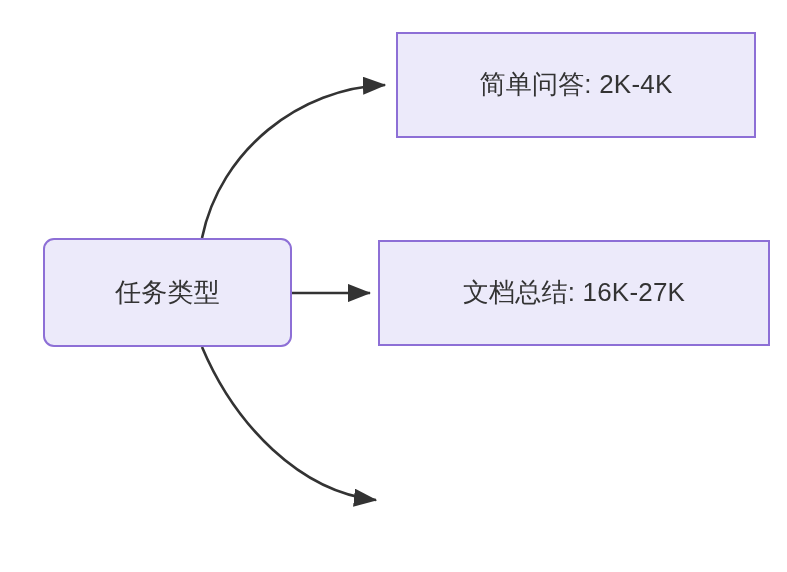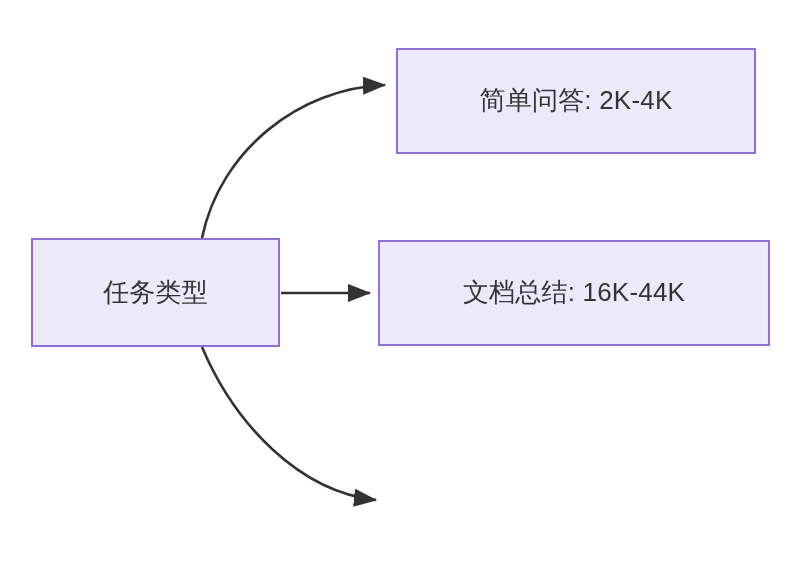--- a/index.html
+++ b/index.html
@@ -40,31 +40,31 @@
     color: #333333;
     font-size: 26px;
     line-height: 1.2;
     letter-spacing: 0.2px;
     white-space: nowrap;
   }
   .node-label {
     display: block;
   }
   #node-root {
-    left: 31px;
+    left: 43px;
     top: 238px;
     width: 249px;
     height: 109px;
+    border-radius: 11px;
   }
   #node-simple-qa {
     left: 396px;
     top: 32px;
     width: 360px;
     height: 106px;
-    margin-top: 16px;
   }
   #node-doc-summary {
     left: 378px;
     top: 240px;
     width: 392px;
     height: 106px;
   }
   #node-multi-doc {
     left: 385px;
     top: 447px;
@@ -93,17 +93,17 @@
 
   <div class="node" id="node-root">
     <span class="node-label">任务类型</span>
   </div>
 
   <div class="node" id="node-simple-qa">
     <span class="node-label">简单问答: 2K-4K</span>
   </div>
 
   <div class="node" id="node-doc-summary">
-    <span class="node-label">文档总结: 16K-44K</span>
+    <span class="node-label">文档总结: 16K-27K</span>
   </div>
 
 
 </div>
 
 </body></html>

